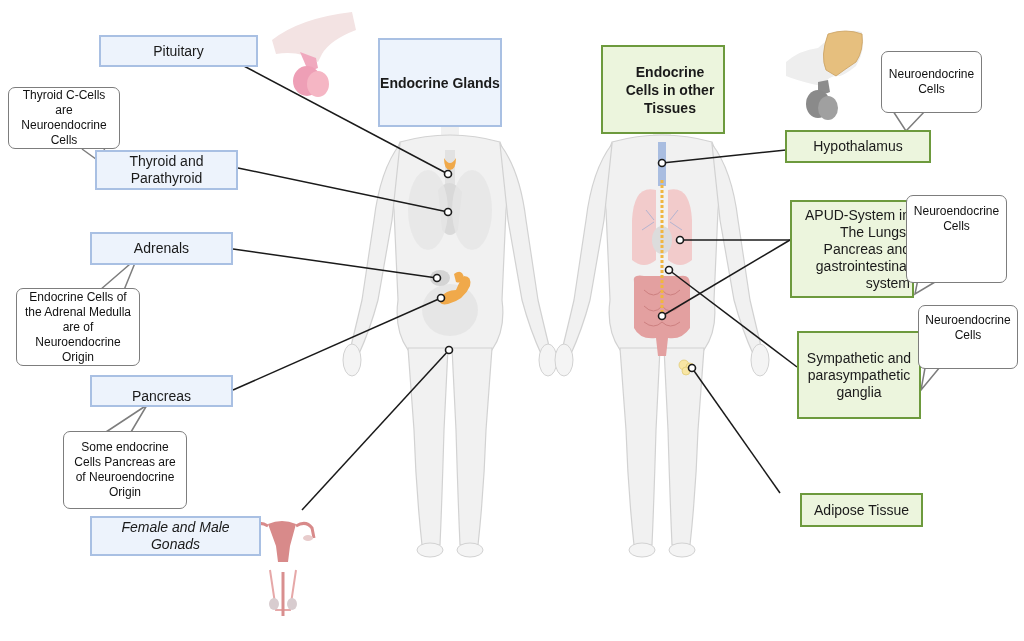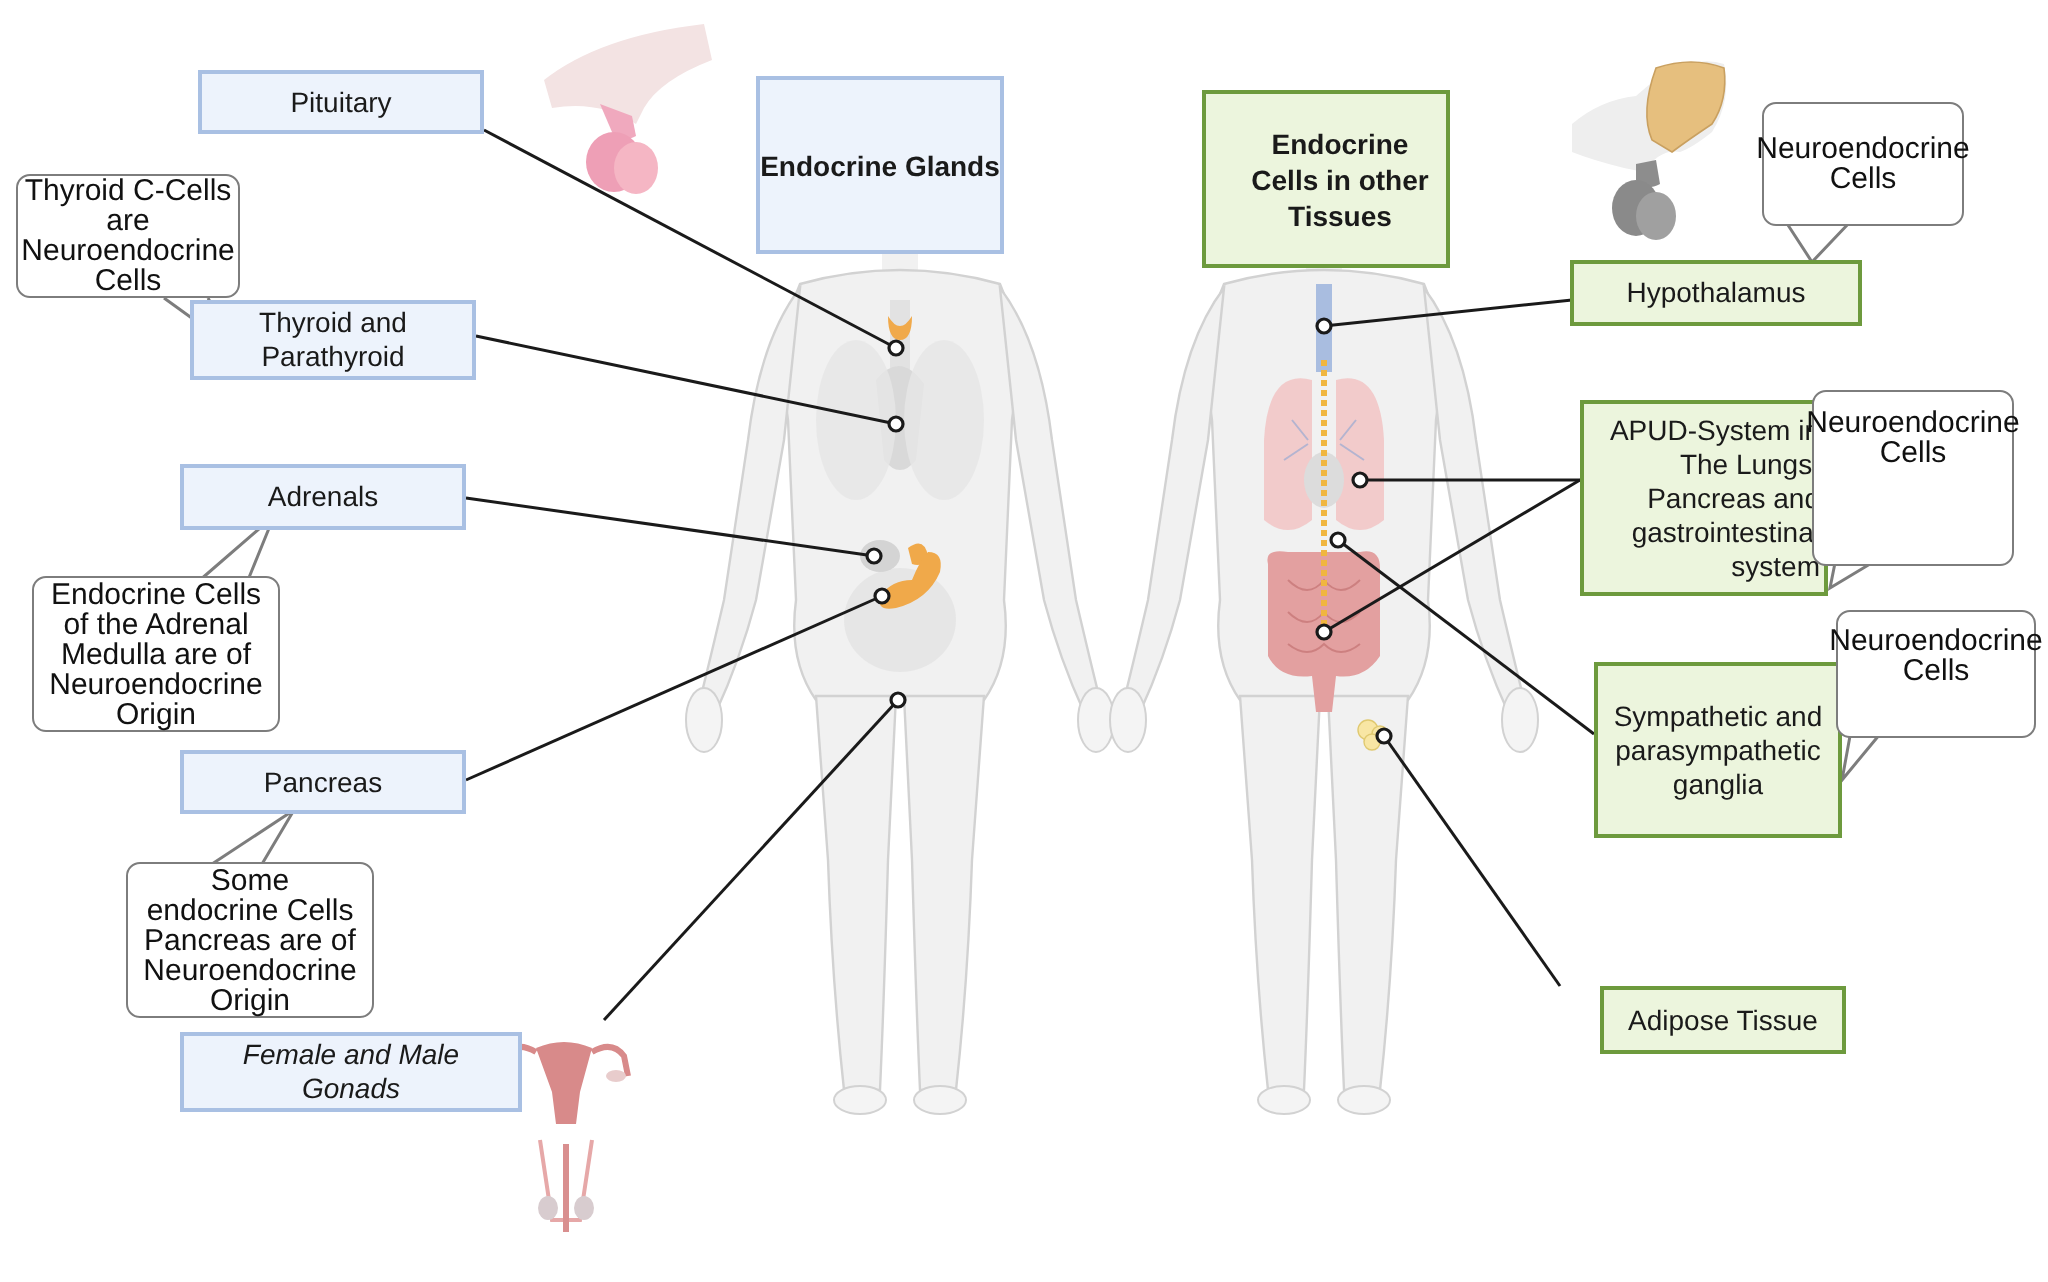--- a/index.html
+++ b/index.html
@@ -1,21 +1,21 @@
 <!DOCTYPE html>
 <html><head>
 <meta charset="utf-8">
 <style>
   html, body { margin:0; padding:0; background:#ffffff; }
   body { width:1024px; height:641px; position:relative; overflow:hidden; font-family:"Liberation Sans", sans-serif; color:#111; }
   .box { position:absolute; box-sizing:border-box; display:flex; align-items:center; justify-content:center; text-align:center; font-size:14px; line-height:17px; color:#1a1a1a; }
   .blue { background:#edf3fc; border:2px solid #a9c0e3; }
   .green { background:#ecf5dd; border:2px solid #6d9a3d; }
   .title { font-weight:bold; font-size:14px; line-height:18px; }
-  .bubble { position:absolute; box-sizing:border-box; background:#fff; border:1.5px solid #7d7d7d; border-radius:7px; display:flex; align-items:center; justify-content:center; text-align:center; font-size:15px; line-height:15px; color:#111; padding:2px 4px; }
+  .bubble { position:absolute; box-sizing:border-box; background:#fff; border:1.5px solid #7d7d7d; border-radius:7px; display:flex; align-items:center; justify-content:center; text-align:center; font-size:12px; line-height:15px; color:#111; padding:2px 4px; }
   svg.layer { position:absolute; left:0; top:0; }
 </style>
 </head>
 <body>
 
 <svg class="layer" width="1024" height="641">
   <defs>
     <g id="body">
 
       <ellipse cx="0" cy="-277" rx="22" ry="27" fill="#f1f1f1" stroke="#d2d2d2" stroke-width="1.2"></ellipse>
@@ -145,30 +145,30 @@
   </g>
 </svg>
 
 <div class="box blue title" style="left:378px;top:38px;width:124px;height:89px;">
   <span>Endocrine Glands</span>
 </div>
 <div class="box green title" style="left:601px;top:45px;width:124px;height:89px;padding-left:14px;">
   <span style="padding:0 6px;">Endocrine Cells in other Tissues</span>
 </div>
 
-<div class="box blue" style="left:99px;top:35px;width:143px;height:32px;">
+<div class="box blue" style="left:99px;top:35px;width:159px;height:32px;">
   <span>Pituitary</span>
 </div>
 <div class="box blue" style="left:95px;top:150px;width:143px;height:40px;">
   <span style="padding:0 30px;">Thyroid and Parathyroid</span>
 </div>
 <div class="box blue" style="left:90px;top:232px;width:143px;height:33px;">
   <span>Adrenals</span>
 </div>
-<div class="box blue" style="left:90px;top:375px;width:143px;height:32px;">
+<div class="box blue" style="left:90px;top:375px;width:143px;height:32px;align-items:flex-end;">
   <span>Pancreas</span>
 </div>
 <div class="box blue" style="left:90px;top:516px;width:171px;height:40px;font-style:italic;">
   <span style="padding:0 10px;">Female and Male Gonads</span>
 </div>
 
 <div class="bubble" style="left:8px;top:87px;width:112px;height:62px;">
   <span>Thyroid C-Cells are Neuroendocrine Cells</span>
 </div>
 <div class="bubble" style="left:16px;top:288px;width:124px;height:78px;">

